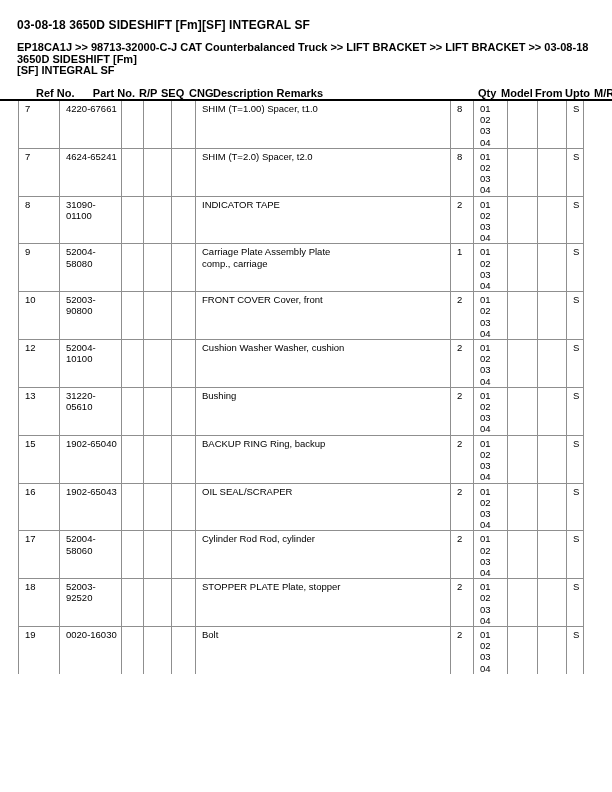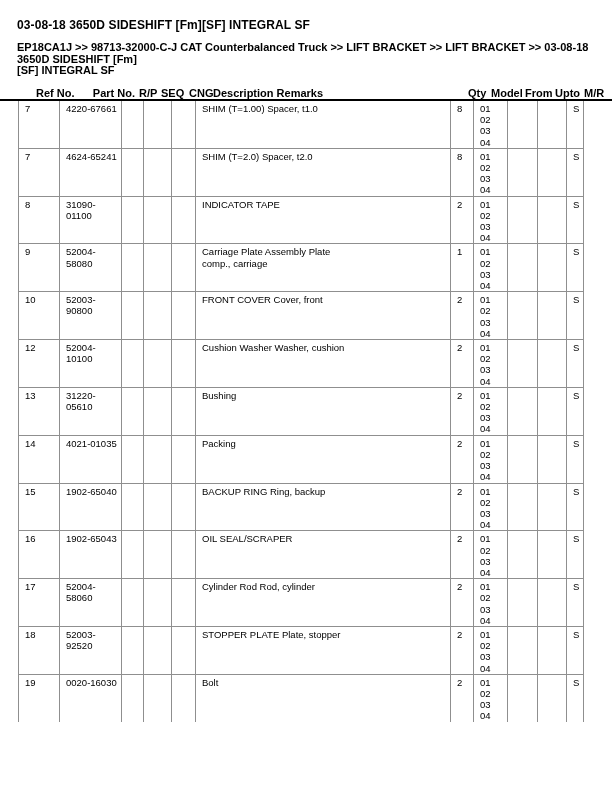--- a/index.html
+++ b/index.html
@@ -41,21 +41,21 @@
     padding-left: 4px;
     white-space: nowrap;
     overflow: visible;
   }
   .w-ref  { width: 41px; }
   .w-part { width: 62px; text-align: right; }
   .w-rp   { width: 22px; }
   .w-seq  { width: 28px; }
   .w-cng  { width: 24px; }
   .w-desc { width: 255px; }
-  .w-qty  { width: 23px; }
+  .w-qty  { width: 23px; margin-left: 10px; }
   .w-model{ width: 34px; }
   .w-from { width: 30px; }
   .w-upto { width: 29px; }
   .w-mr   { width: 17px; }
   .header-rule {
     position: absolute;
     left: 0; top: 99px;
     width: 612px;
     height: 2px;
     background: #000000;
@@ -228,36 +228,20 @@
     <td>2</td>
     <td>01
 02
 03
 04</td>
     <td></td>
     <td></td>
     <td>S</td>
   </tr>
         <tr>
-    <td>14</td>
-    <td>4021-01035</td>
-    <td></td>
-    <td></td>
-    <td></td>
-    <td>Packing</td>
-    <td>2</td>
-    <td>01
-02
-03
-04</td>
-    <td></td>
-    <td></td>
-    <td>S</td>
-  </tr>
-        <tr>
     <td>15</td>
     <td>1902-65040</td>
     <td></td>
     <td></td>
     <td></td>
     <td>BACKUP RING Ring, backup</td>
     <td>2</td>
     <td>01
 02
 03

